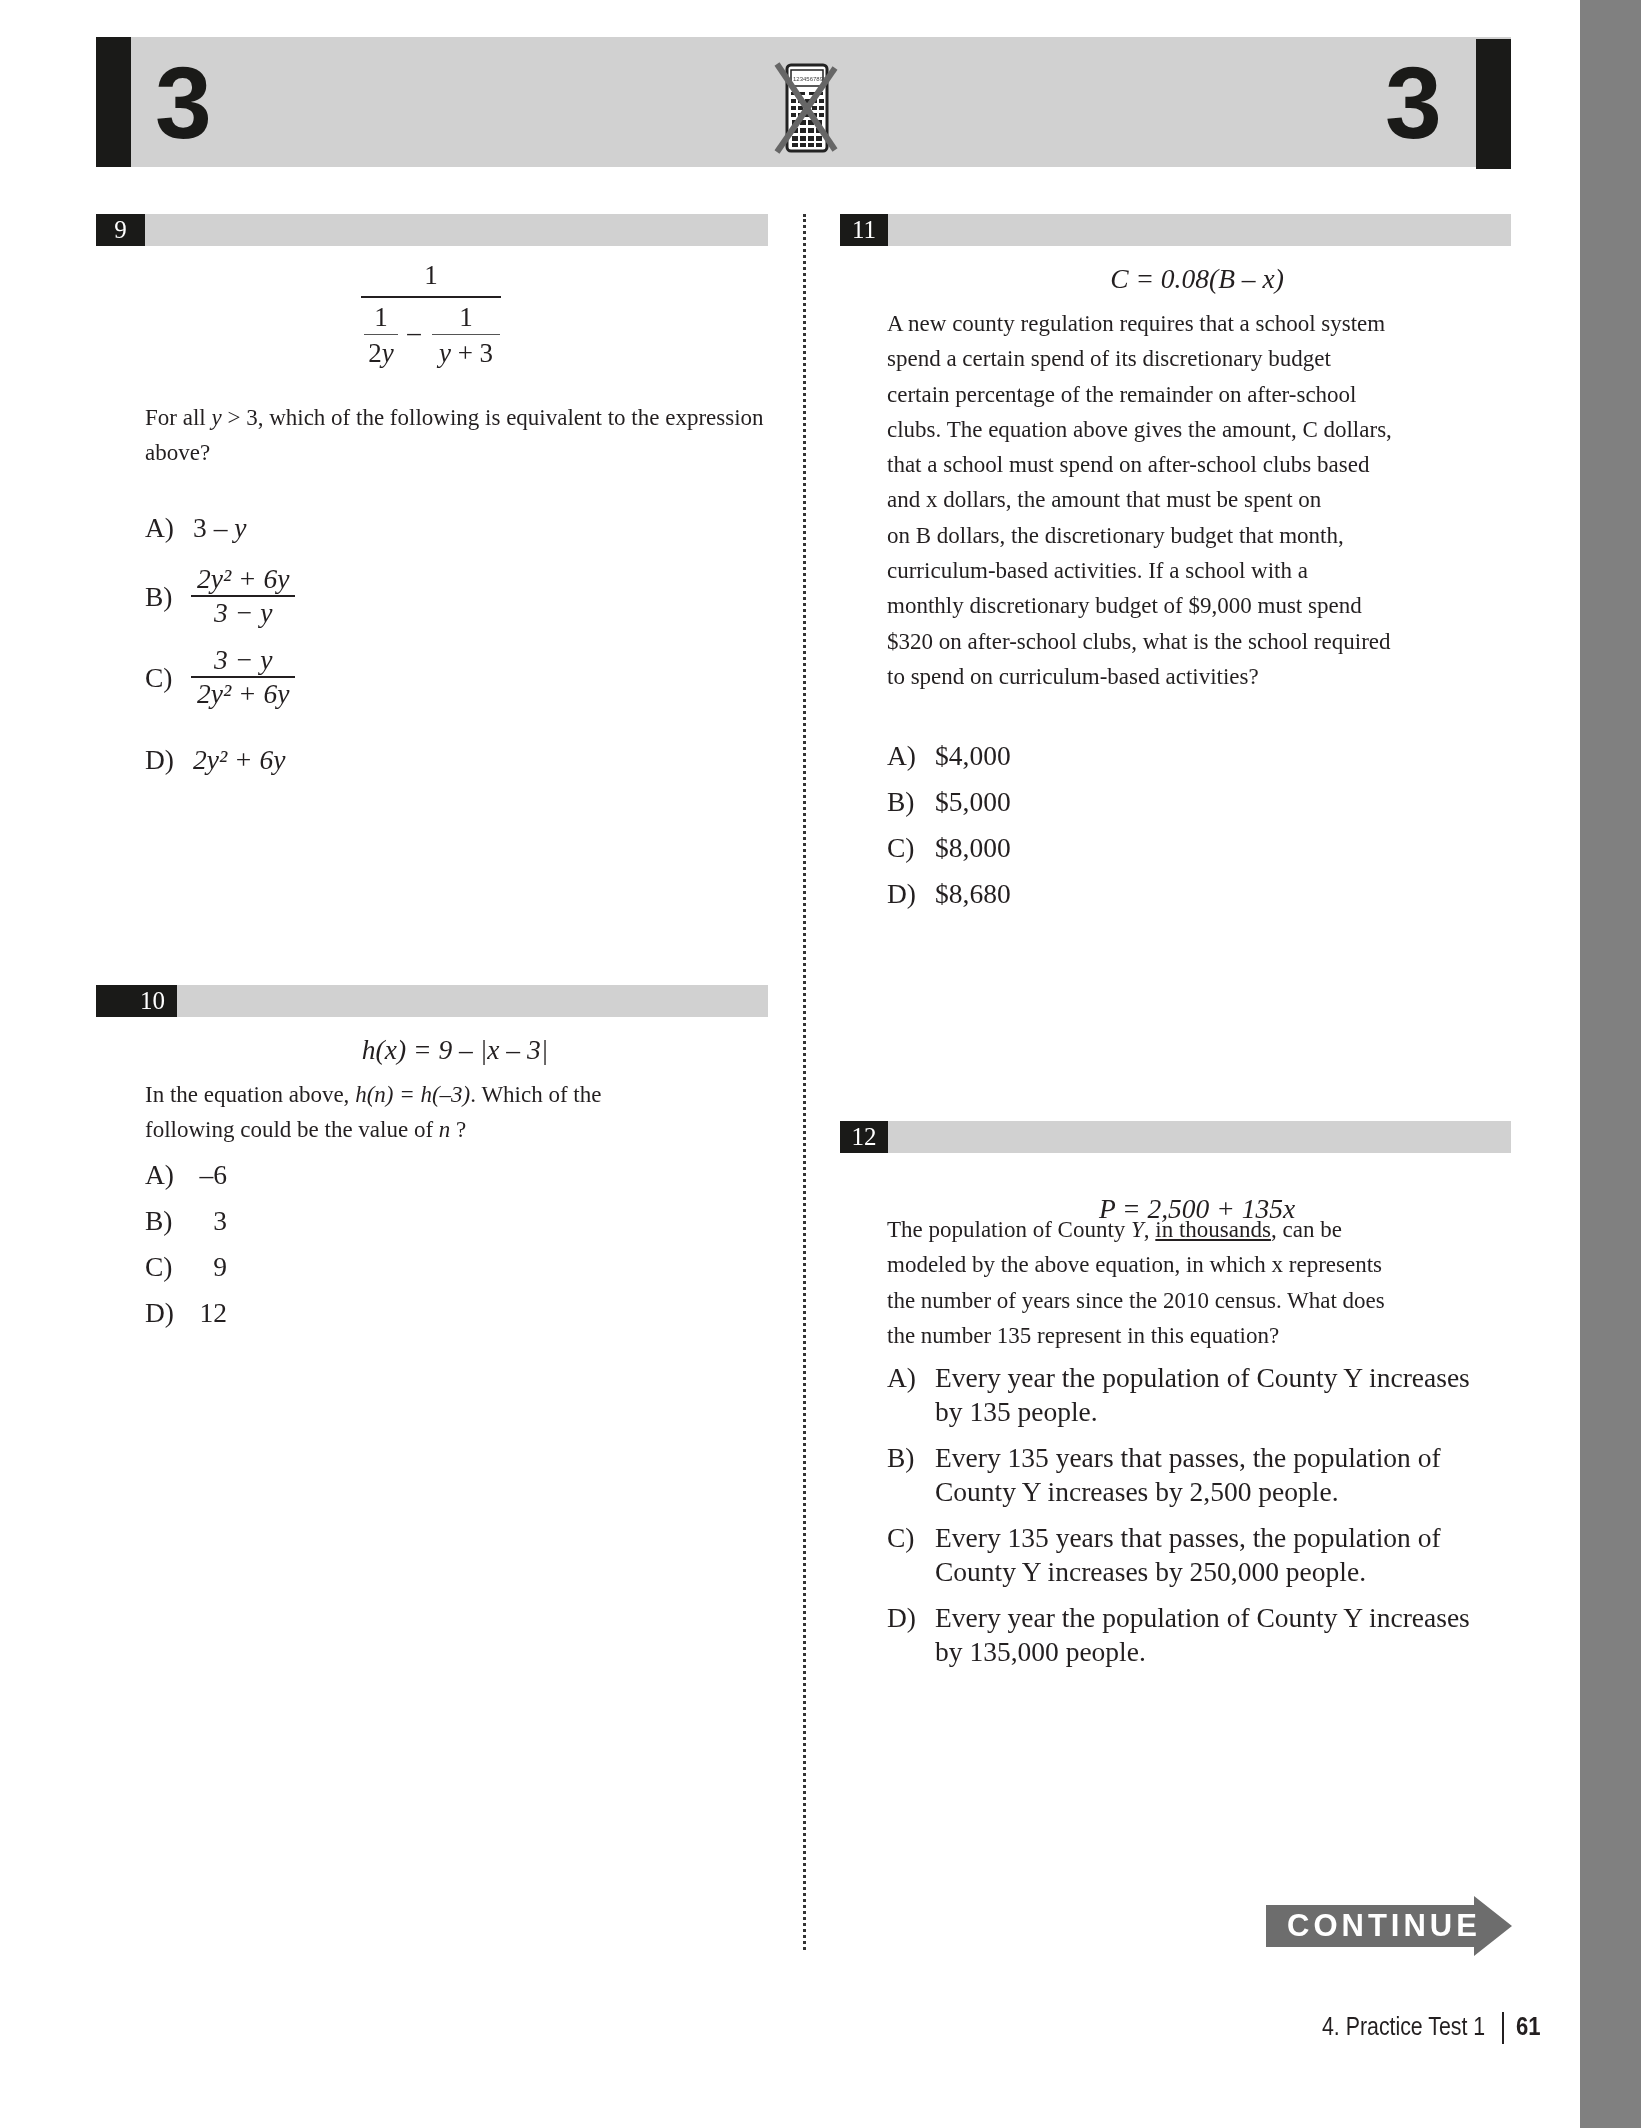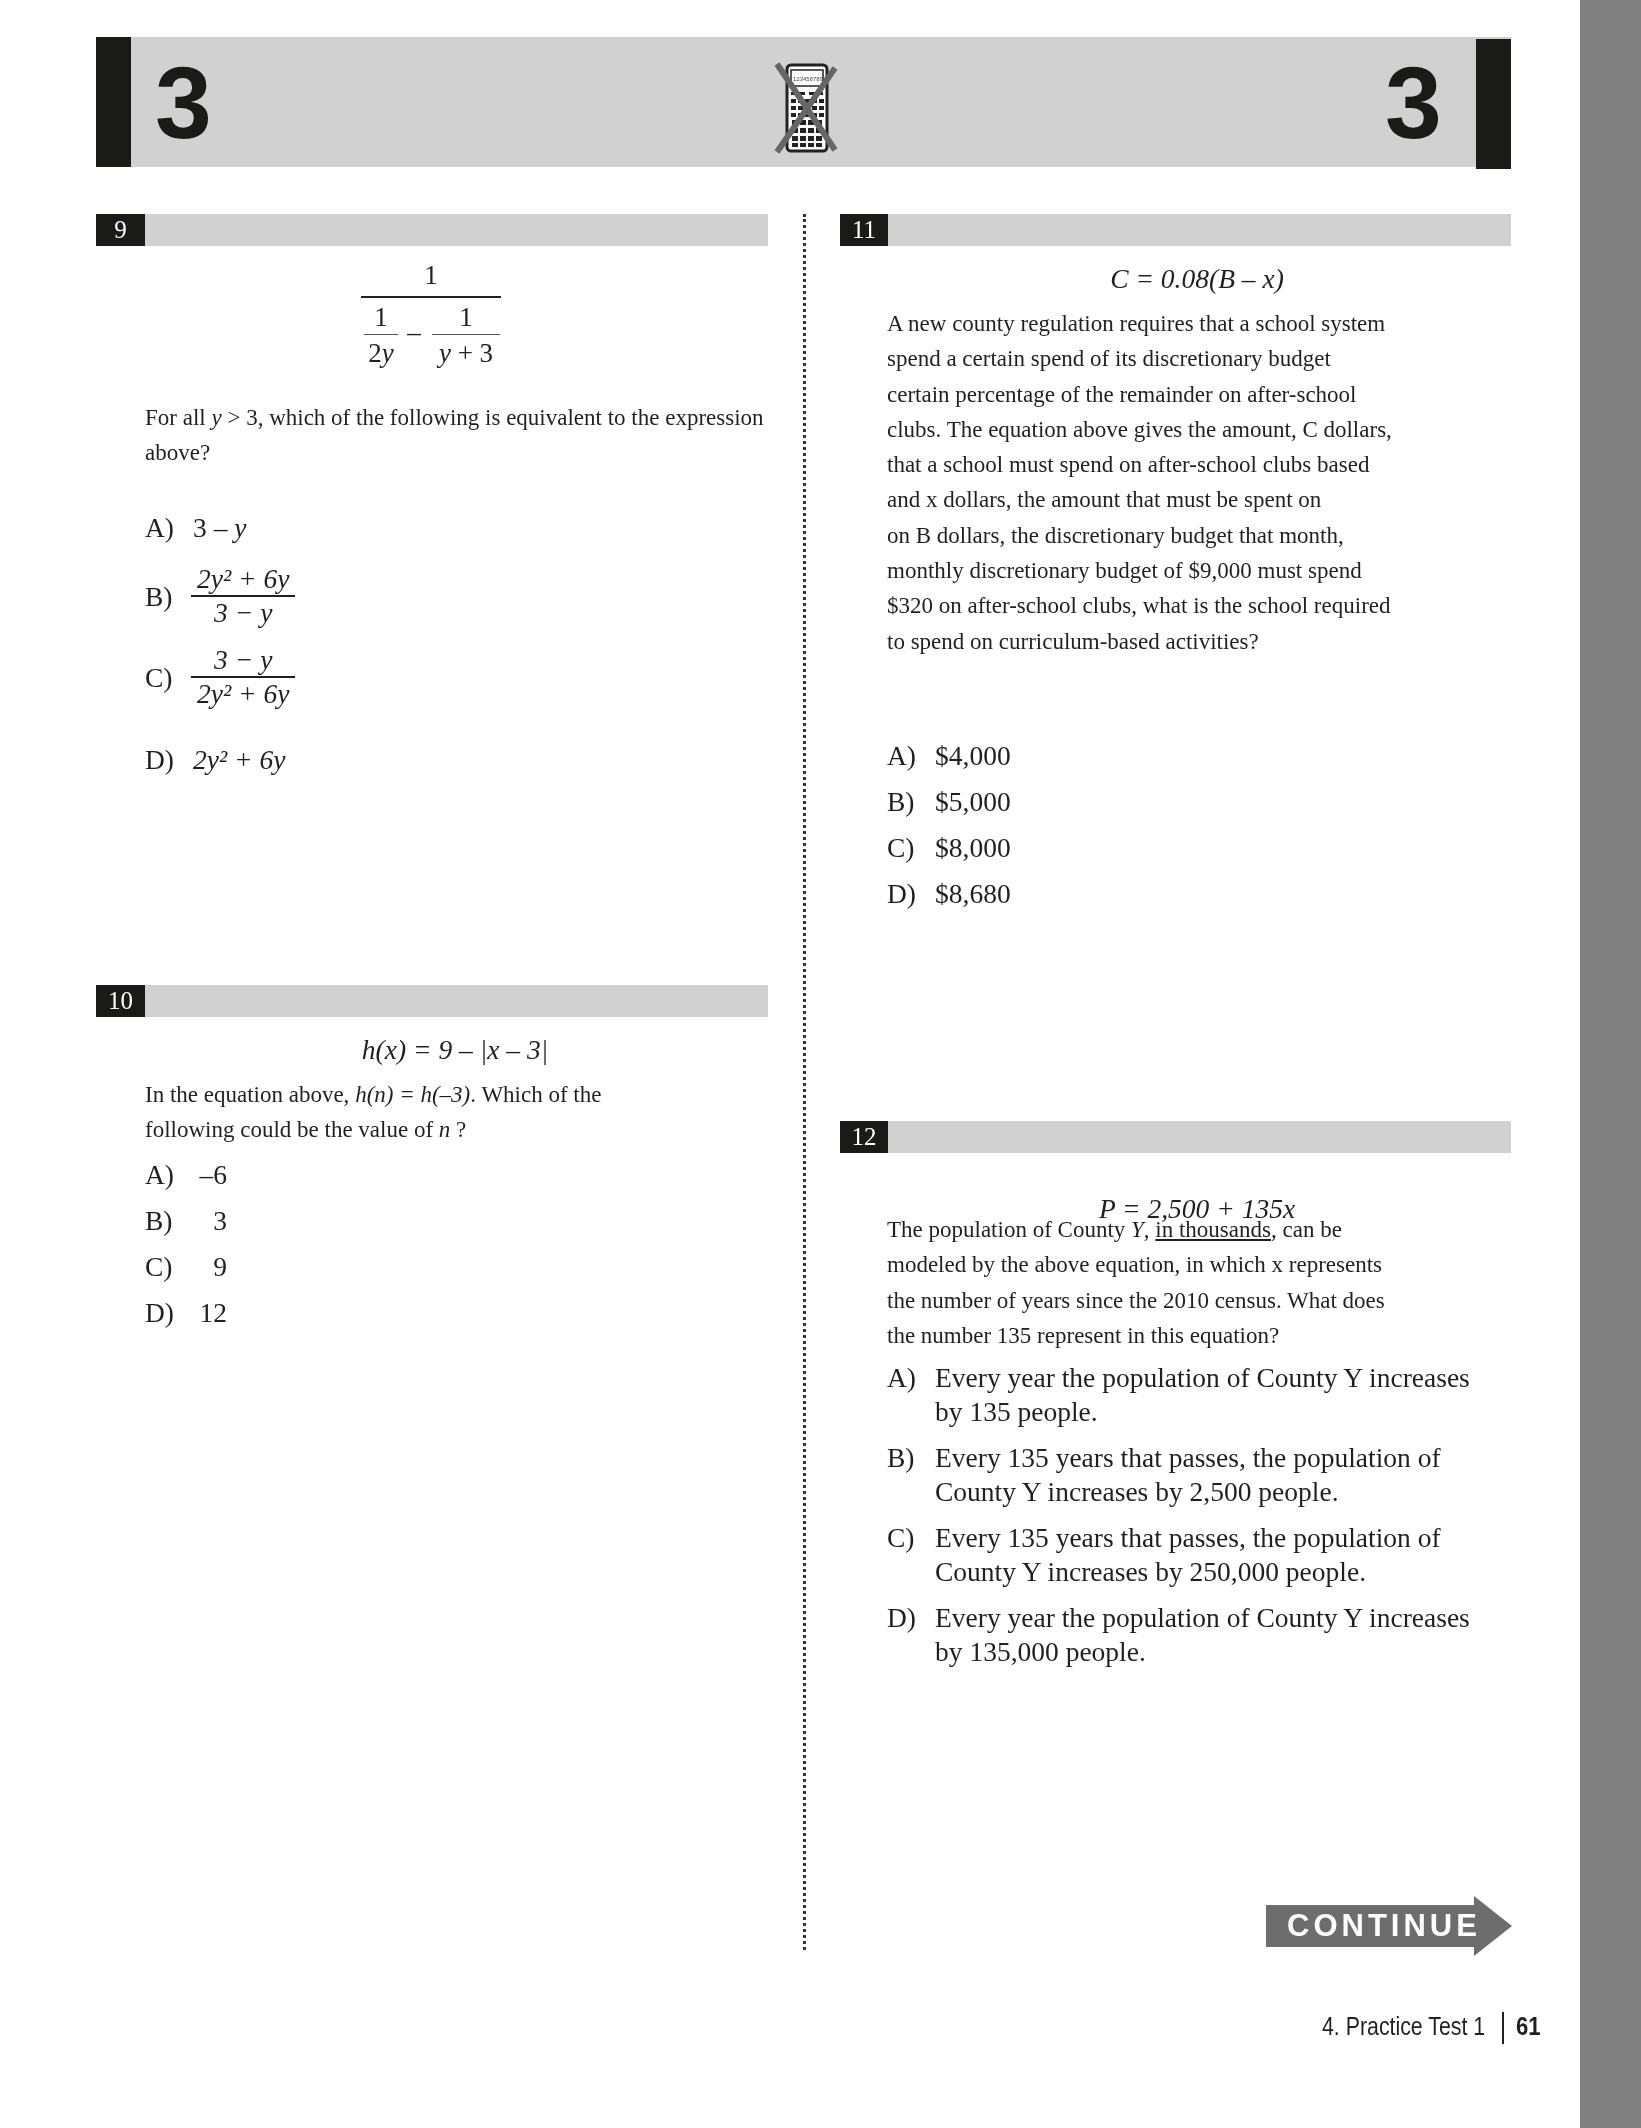--- a/index.html
+++ b/index.html
@@ -129,41 +129,42 @@
     <i class="n">3 − y</i>
     <span class="ln"></span>
     <i class="d">2y² + 6y</i>
   </span>
 </div>
 <div class="abs opt" style="left:145px; top:742px;">
   <span class="lbl">D)</span><i>2y² + 6y</i>
 </div>
 
 <div class="abs qbar" style="left:96px; top:985px; width:672px;">
-  <div class="abs qnum" style="width:49px;">10</div>
+  <div class="abs qnum" style="width:49px;padding-left:32px;">10</div>
 </div>
 <div class="abs eq" style="left:145px; top:1032px; width:620px;"><i>h(x) = 9 – |x – 3|</i></div>
 <div class="abs txt" style="left:145px; top:1077px; width:620px;"><span>In the equation above, </span><i>h(n) = h(–3)</i><span>. Which of the</span><br><span>following could be the value of </span><i>n</i><span> ?</span></div>
 <div class="abs opt" style="left:145px; top:1157px;"><span class="lbl">A)</span><span style="display:inline-block;width:34px;text-align:right;">–6</span></div>
 <div class="abs opt" style="left:145px; top:1203px;"><span class="lbl">B)</span><span style="display:inline-block;width:34px;text-align:right;">3</span></div>
 <div class="abs opt" style="left:145px; top:1249px;"><span class="lbl">C)</span><span style="display:inline-block;width:34px;text-align:right;">9</span></div>
 <div class="abs opt" style="left:145px; top:1295px;"><span class="lbl">D)</span><span style="display:inline-block;width:34px;text-align:right;">12</span></div>
 
 <div class="abs qbar" style="left:840px; top:214px; width:671px;">
   <div class="abs qnum" style="width:48px;">11</div>
 </div>
 <div class="abs eq" style="left:887px; top:261px; width:620px;"><i>C = 0.08(B – x)</i></div>
 <div class="abs txt" style="left:887px; top:306px; width:640px; white-space:nowrap;">
   <div>A new county regulation requires that a school system</div>
   <div>spend a certain spend of its discretionary budget</div>
   <div>certain percentage of the remainder on after-school</div>
   <div>clubs. The equation above gives the amount, C dollars,</div>
   <div>that a school must spend on after-school clubs based</div>
   <div>and x dollars, the amount that must be spent on</div>
   <div>on B dollars, the discretionary budget that month,</div>
+  <div>curriculum-based activities. If a school with a</div>
   <div>monthly discretionary budget of $9,000 must spend</div>
   <div>$320 on after-school clubs, what is the school required</div>
   <div>to spend on curriculum-based activities?</div>
 </div>
 <div class="abs opt" style="left:887px; top:738px;"><span class="lbl">A)</span><span>$4,000</span></div>
 <div class="abs opt" style="left:887px; top:784px;"><span class="lbl">B)</span><span>$5,000</span></div>
 <div class="abs opt" style="left:887px; top:830px;"><span class="lbl">C)</span><span>$8,000</span></div>
 <div class="abs opt" style="left:887px; top:876px;"><span class="lbl">D)</span><span>$8,680</span></div>
 
 <div class="abs qbar" style="left:840px; top:1121px; width:671px;">

